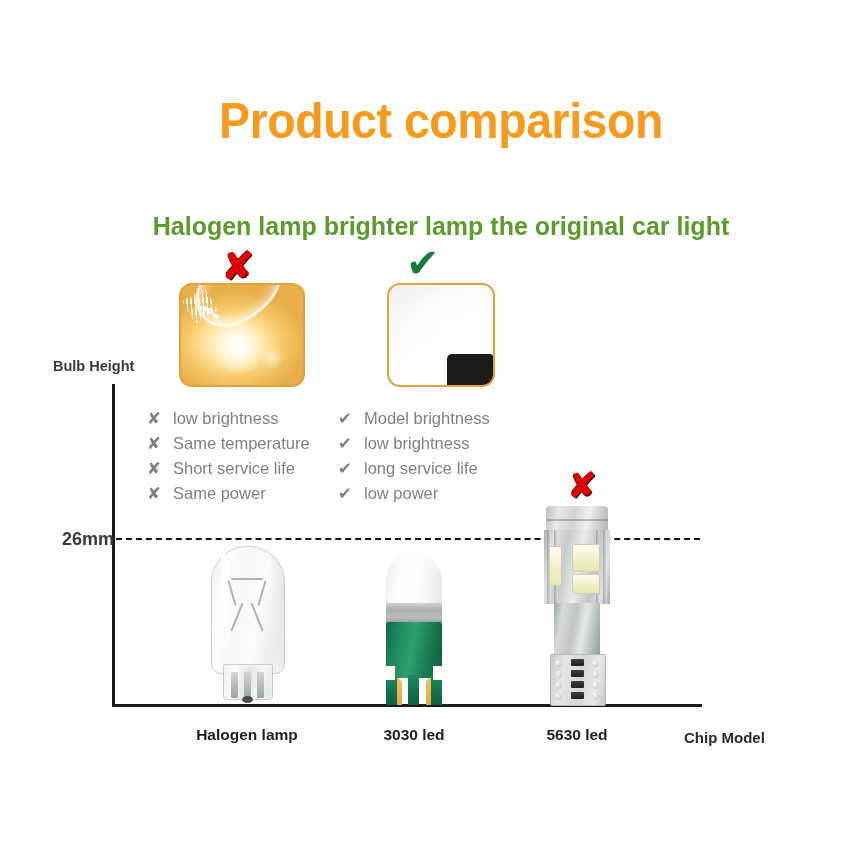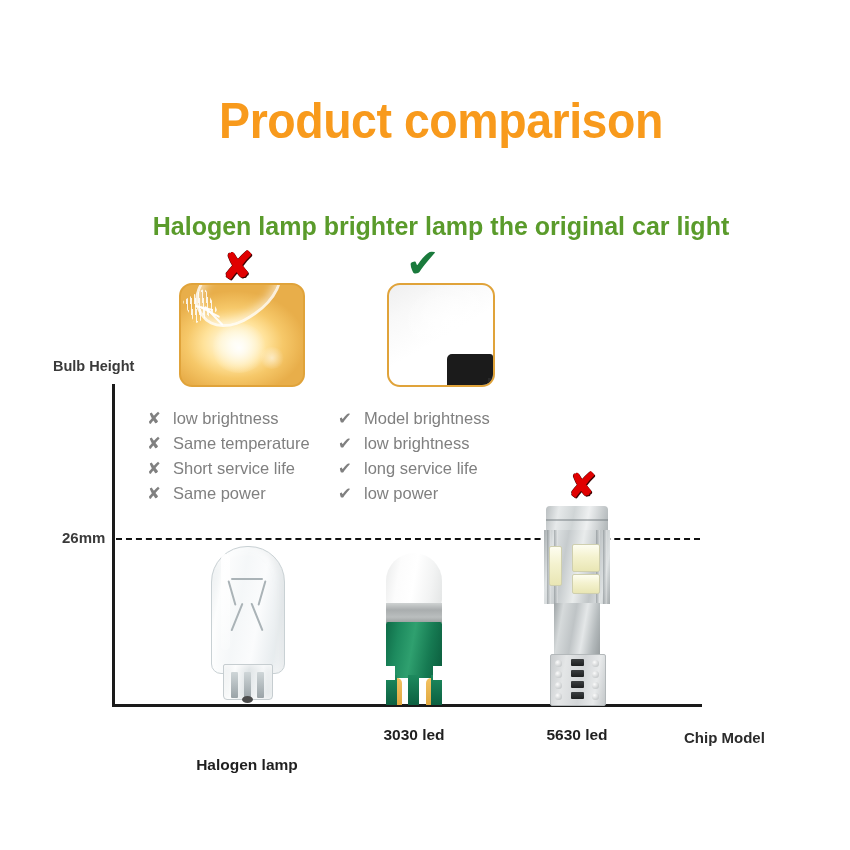--- a/index.html
+++ b/index.html
@@ -69,21 +69,21 @@
 
   
   .feat{position:absolute;font-size:16.5px;color:#808080;white-space:nowrap;}
   .feat-row{display:flex;align-items:center;height:25px;}
   .feat-row .mk{width:26px;display:flex;align-items:center;}
 
   
   .yaxis{position:absolute;left:96px;top:384px;width:2.5px;height:322px;background:#1a1a1a;}
   .xaxis{position:absolute;left:96px;top:704px;width:590px;height:2.5px;background:#1a1a1a;}
   .ylabel{position:absolute;left:37px;top:358px;font-size:14.5px;font-weight:bold;color:#3a3a3a;white-space:nowrap;}
-  .ytick{position:absolute;left:46px;top:529px;font-size:15px;font-weight:bold;color:#3a3a3a;white-space:nowrap;}
+  .ytick{position:absolute;left:46px;top:529px;font-size:18px;font-weight:bold;color:#3a3a3a;white-space:nowrap;}
   .dashline{position:absolute;left:100px;top:538px;width:584px;height:0;
     border-top:2.5px dashed #111;}
   .xlabel{position:absolute;left:668px;top:729px;font-size:15px;font-weight:bold;color:#2b2b2b;white-space:nowrap;}
   .cat{position:absolute;top:726px;font-size:15.5px;font-weight:bold;color:#1f1f1f;text-align:center;white-space:nowrap;}
 
   
   .halogen{position:absolute;left:185px;top:546px;width:92px;height:158px;}
   .hg-glass{position:absolute;left:10px;top:0;width:72px;height:126px;
     border-radius:36px 36px 10px 10px;
     background:linear-gradient(100deg,
@@ -273,17 +273,17 @@
       <div class="l5-pad" style="left:41px;top:16px;"></div>
       <div class="l5-pad" style="left:41px;top:27px;"></div>
       <div class="l5-pad" style="left:41px;top:38px;"></div>
       <div class="l5-res" style="left:20px;top:4px;"></div>
       <div class="l5-res" style="left:20px;top:15px;"></div>
       <div class="l5-res" style="left:20px;top:26px;"></div>
       <div class="l5-res" style="left:20px;top:37px;"></div>
     </div>
   </div>
 
-  <div class="cat" style="left:151px;width:160px;margin-top:30px;">Halogen lamp</div>
+  <div class="cat" style="left:151px;width:160px;">Halogen lamp</div>
   <div class="cat" style="left:318px;width:160px;">3030 led</div>
   <div class="cat" style="left:481px;width:160px;">5630 led</div>
 
 </div>
 
 </body></html>

